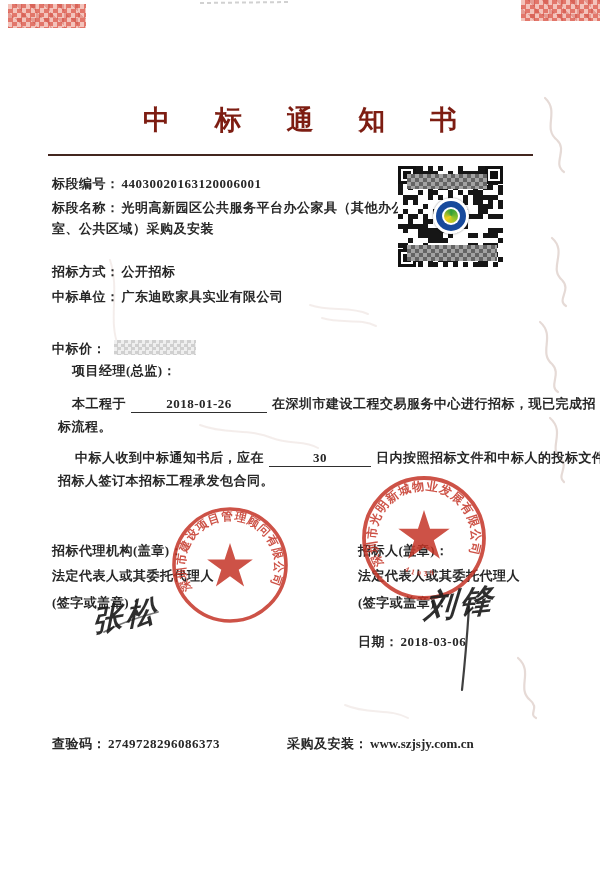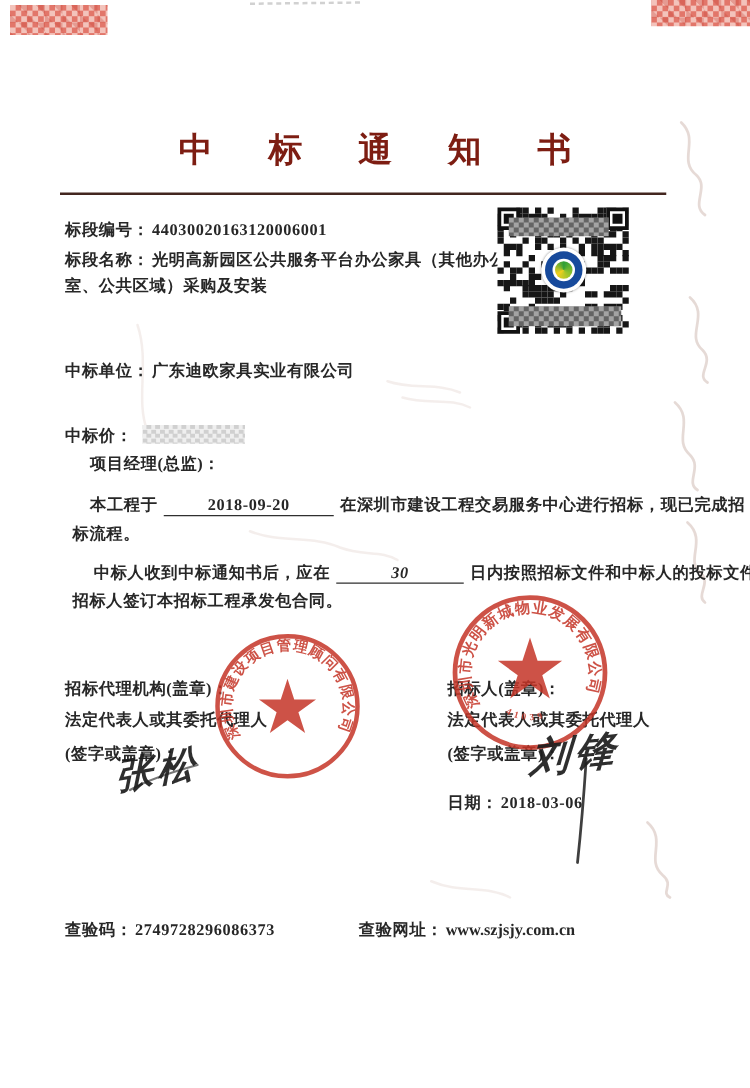--- a/index.html
+++ b/index.html
@@ -20,21 +20,21 @@
   .title{position:absolute;top:102px;left:0;right:0;text-align:center;
          font-size:27px;font-weight:700;color:#7d1d12;letter-spacing:19px;padding-left:19px;}
   .rule{position:absolute;top:154px;left:48px;width:485px;height:2px;background:#43261f;}
 
   .row{position:absolute;left:52px;font-size:13px;font-weight:700;letter-spacing:.5px;
        white-space:nowrap;color:#272727;z-index:2;}
   .row.wrap{white-space:normal;width:360px;line-height:21px;}
   .lbl{margin-right:2px;}
   .blank{display:inline-block;border-bottom:1.5px solid #2f2f2f;text-align:center;
          margin:0 5px;font-weight:700;}
-  .blank.date{width:136px;} .blank.days{width:102px;font-style:italic;}
+  .blank.date{width:136px;} .blank.days{width:102px;}
 
   
   .qr{position:absolute;left:398px;top:166px;width:105px;height:101px;background:#fff;z-index:2;}
   .qr .mod{position:absolute;width:5px;height:5px;background:#161616;}
   .fp{position:absolute;width:18px;height:18px;border:3px solid #111;background:#fff;box-sizing:border-box;z-index:3;}
   .fp::after{content:'';position:absolute;inset:2px;background:#111;}
   .fp.tl{left:0;top:0;} .fp.tr{right:0;top:0;} .fp.bl{left:0;bottom:0;}
   .band{position:absolute;z-index:5;}
   .band.top{left:9px;top:8px;width:80px;height:15px;}
   .band.bot{left:9px;top:79px;width:90px;height:16px;}
@@ -82,20 +82,23 @@
   <div class="mosaic red" style="left:521px;top:0;width:79px;height:21px;"></div>
 
   <div class="title">中 标 通 知 书</div>
   <div class="rule"></div>
 
   <div class="row" style="top:175px;">
     <span class="lbl">标段编号：</span><span>44030020163120006001</span>
   </div>
   <div class="row wrap" style="top:197px;">
     <span class="lbl">标段名称：</span><span>光明高新园区公共服务平台办公家具（其他办公室、公共区域）采购及安装</span>
+  </div>
+  <div class="row" style="top:263px;">
+    <span class="lbl">招标方式：</span><span>公开招标</span>
   </div>
   <div class="row" style="top:288px;">
     <span class="lbl">中标单位：</span><span>广东迪欧家具实业有限公司</span>
   </div>
   <div class="row" style="top:296px;margin-top:44px;">
     <span class="lbl">中标价：</span><span class="mosaic light" style="width:82px;height:15px;"></span>
   </div>
   <div class="row" style="top:362px;margin-left:20px;">
     <span class="lbl">项目经理(总监)：</span>
   </div>
@@ -312,21 +315,21 @@
     <div class="band top mosaic dark"></div>
     <div class="band bot mosaic dark"></div>
     <div class="qr-logo">
       <div class="disc"></div>
       <div class="core"></div>
       <div class="swirl"></div>
     </div>
   </div>
 
   <div class="row" style="top:395px;left:72px;">
-    <span>本工程于</span><span class="blank date">2018-09-20</span><span>在深圳市建设工程交易服务中心进行招标，现已完成招</span>
+    <span>本工程于</span><span class="blank date">2018-01-26</span><span>在深圳市建设工程交易服务中心进行招标，现已完成招</span>
   </div>
   <div class="row" style="top:418px;left:58px;">标流程。</div>
 
   <div class="row" style="top:449px;left:75px;">
     <span>中标人收到中标通知书后，应在</span><span class="blank days">30</span><span>日内按照招标文件和中标人的投标文件与</span>
   </div>
   <div class="row" style="top:472px;left:58px;">招标人签订本招标工程承发包合同。</div>
 
   <div class="row" style="top:542px;">招标代理机构(盖章)：</div>
   <div class="row" style="top:567px;">法定代表人或其委托代理人</div>
@@ -369,16 +372,16 @@
     </g>
 
     <path d="M469,607 C467,638 465,662 462,690" fill="none" stroke="#1d1d1d" stroke-width="2.2" stroke-linecap="round" opacity="0.85"></path>
     <path d="M104,632 C118,624 136,618 158,612" fill="none" stroke="#1d1d1d" stroke-width="1.8" stroke-linecap="round" opacity="0.6"></path>
   </svg>
 
   <div class="row footer-item">
     <span class="lbl">查验码：</span><span>2749728296086373</span>
   </div>
   <div class="row footer-item" style="left:287px;">
-    <span class="lbl">查验网址：</span><span class="mono">www.szjsjy.com.cn</span>
+    <span class="lbl">采购及安装：</span><span class="mono">www.szjsjy.com.cn</span>
   </div>
 
 </div>
 
 </body></html>

